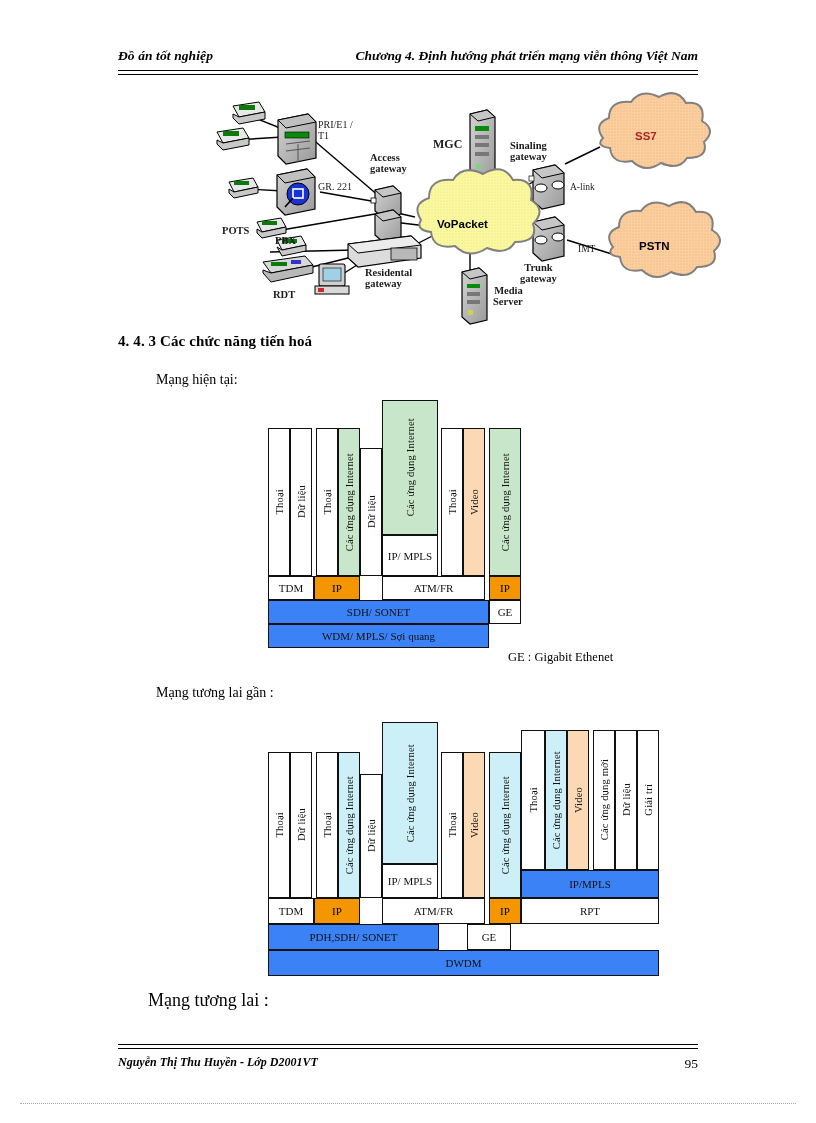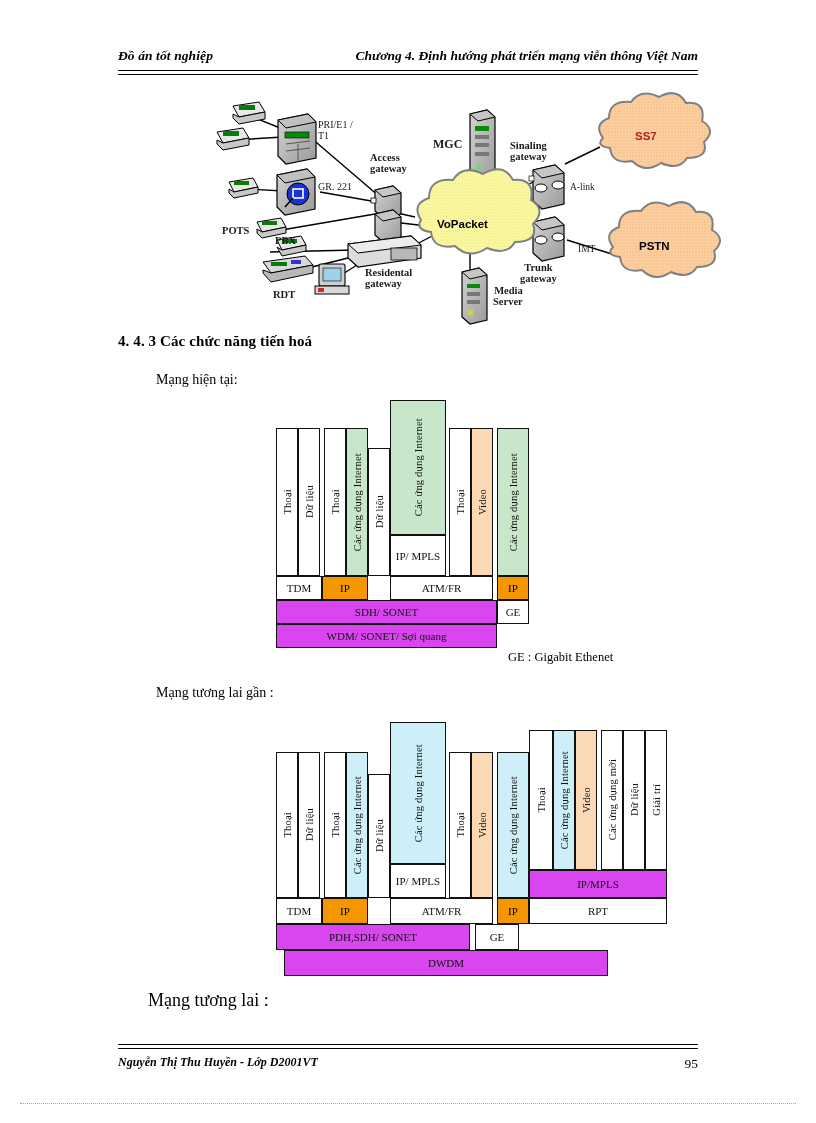--- a/index.html
+++ b/index.html
@@ -64,38 +64,38 @@
     color:#1a1a1a; text-align:center; line-height:11px;
     font-family:"Liberation Serif", serif; white-space:pre-line;
   }
   .nd-label.thin { font-weight:bold; font-size:9.5px; }
   .nd-cloudtext {
     position:absolute; font-weight:bold; font-size:11.5px;
     font-family:"Liberation Sans", sans-serif;
   }
 
   
-  .stack { position:absolute;margin-left:8px; }
+  .stack { position:absolute; }
   .blk {
     position:absolute;
     border:1.2px solid #111;
     background:#ffffff;
     display:flex; align-items:center; justify-content:center;
     font-size:11px; font-family:"Liberation Serif", serif;
     color:#111; overflow:hidden;
   }
   .blk.vert span {
     writing-mode:vertical-rl; transform:rotate(180deg);
     white-space:nowrap; letter-spacing:.2px; font-size:10.5px;
   }
   .blk.green  { background:#c8e6c9; }
   .blk.cyan   { background:#cdeff7; }
   .blk.orange { background:#fbd9b5; }
   .blk.amber  { background:#f49600; color:#000; }
-  .blk.yellow { background:#d946ef; }
+  .blk.yellow { background:#3b82f6; }
   .blk.white  { background:#ffffff; }
   .blk.h span { white-space:nowrap; }
 </style>
 </head>
 <body>
 
 <div class="page">
 
   <div class="header">
     <div class="hdr-left">Đồ án tốt nghiệp</div>
@@ -340,21 +340,21 @@
       </div>
 
     <div class="blk h yellow" style="left:0px;   top:200px; width:221px; height:24px;">
         <span>SDH/ SONET</span>
       </div>
     <div class="blk h white" style="left:221px; top:200px; width:32px;  height:24px;">
         <span>GE</span>
       </div>
 
     <div class="blk h yellow" style="left:0px; top:224px; width:221px; height:24px;">
-        <span>WDM/ SONET/ Sợi quang</span>
+        <span>WDM/ MPLS/ Sợi quang</span>
       </div>
   </div>
 
   <div class="ge-legend">GE : Gigabit Ethenet</div>
   <div class="lbl-near">Mạng tương lai gần :</div>
 
   <div class="stack" style="left:268px; top:722px; width:372px; height:248px;">
 
     <div class="blk vert white" style="left:0px;   top:30px; width:22px; height:146px;">
         <span>Thoại</span>
@@ -419,28 +419,28 @@
     <div class="blk h white" style="left:114px; top:176px; width:103px; height:26px;">
         <span>ATM/FR</span>
       </div>
     <div class="blk h amber" style="left:221px; top:176px; width:32px;  height:26px;">
         <span>IP</span>
       </div>
     <div class="blk h white" style="left:253px; top:176px; width:138px; height:26px;">
         <span>RPT</span>
       </div>
 
-    <div class="blk h yellow" style="left:0px;   top:202px; width:194px; height:26px;text-align:center;">
+    <div class="blk h yellow" style="left:0px;   top:202px; width:171px; height:26px;text-align:center;">
         <span>PDH,SDH/ SONET</span>
       </div>
     <div class="blk h white" style="left:199px; top:202px; width:44px;  height:26px;">
         <span>GE</span>
       </div>
 
-    <div class="blk h yellow" style="left:8px; top:228px; width:324px; height:26px;">
+    <div class="blk h yellow" style="left:0px; top:228px; width:391px; height:26px;">
         <span>DWDM</span>
       </div>
   </div>
 
   <div class="lbl-fut">Mạng tương lai :</div>
 
   <div class="ftr-rule"></div>
   <div class="ftr-rule2"></div>
   <div class="footer">
     <div class="ftr-left">Nguyễn Thị Thu Huyền - Lớp D2001VT</div>

